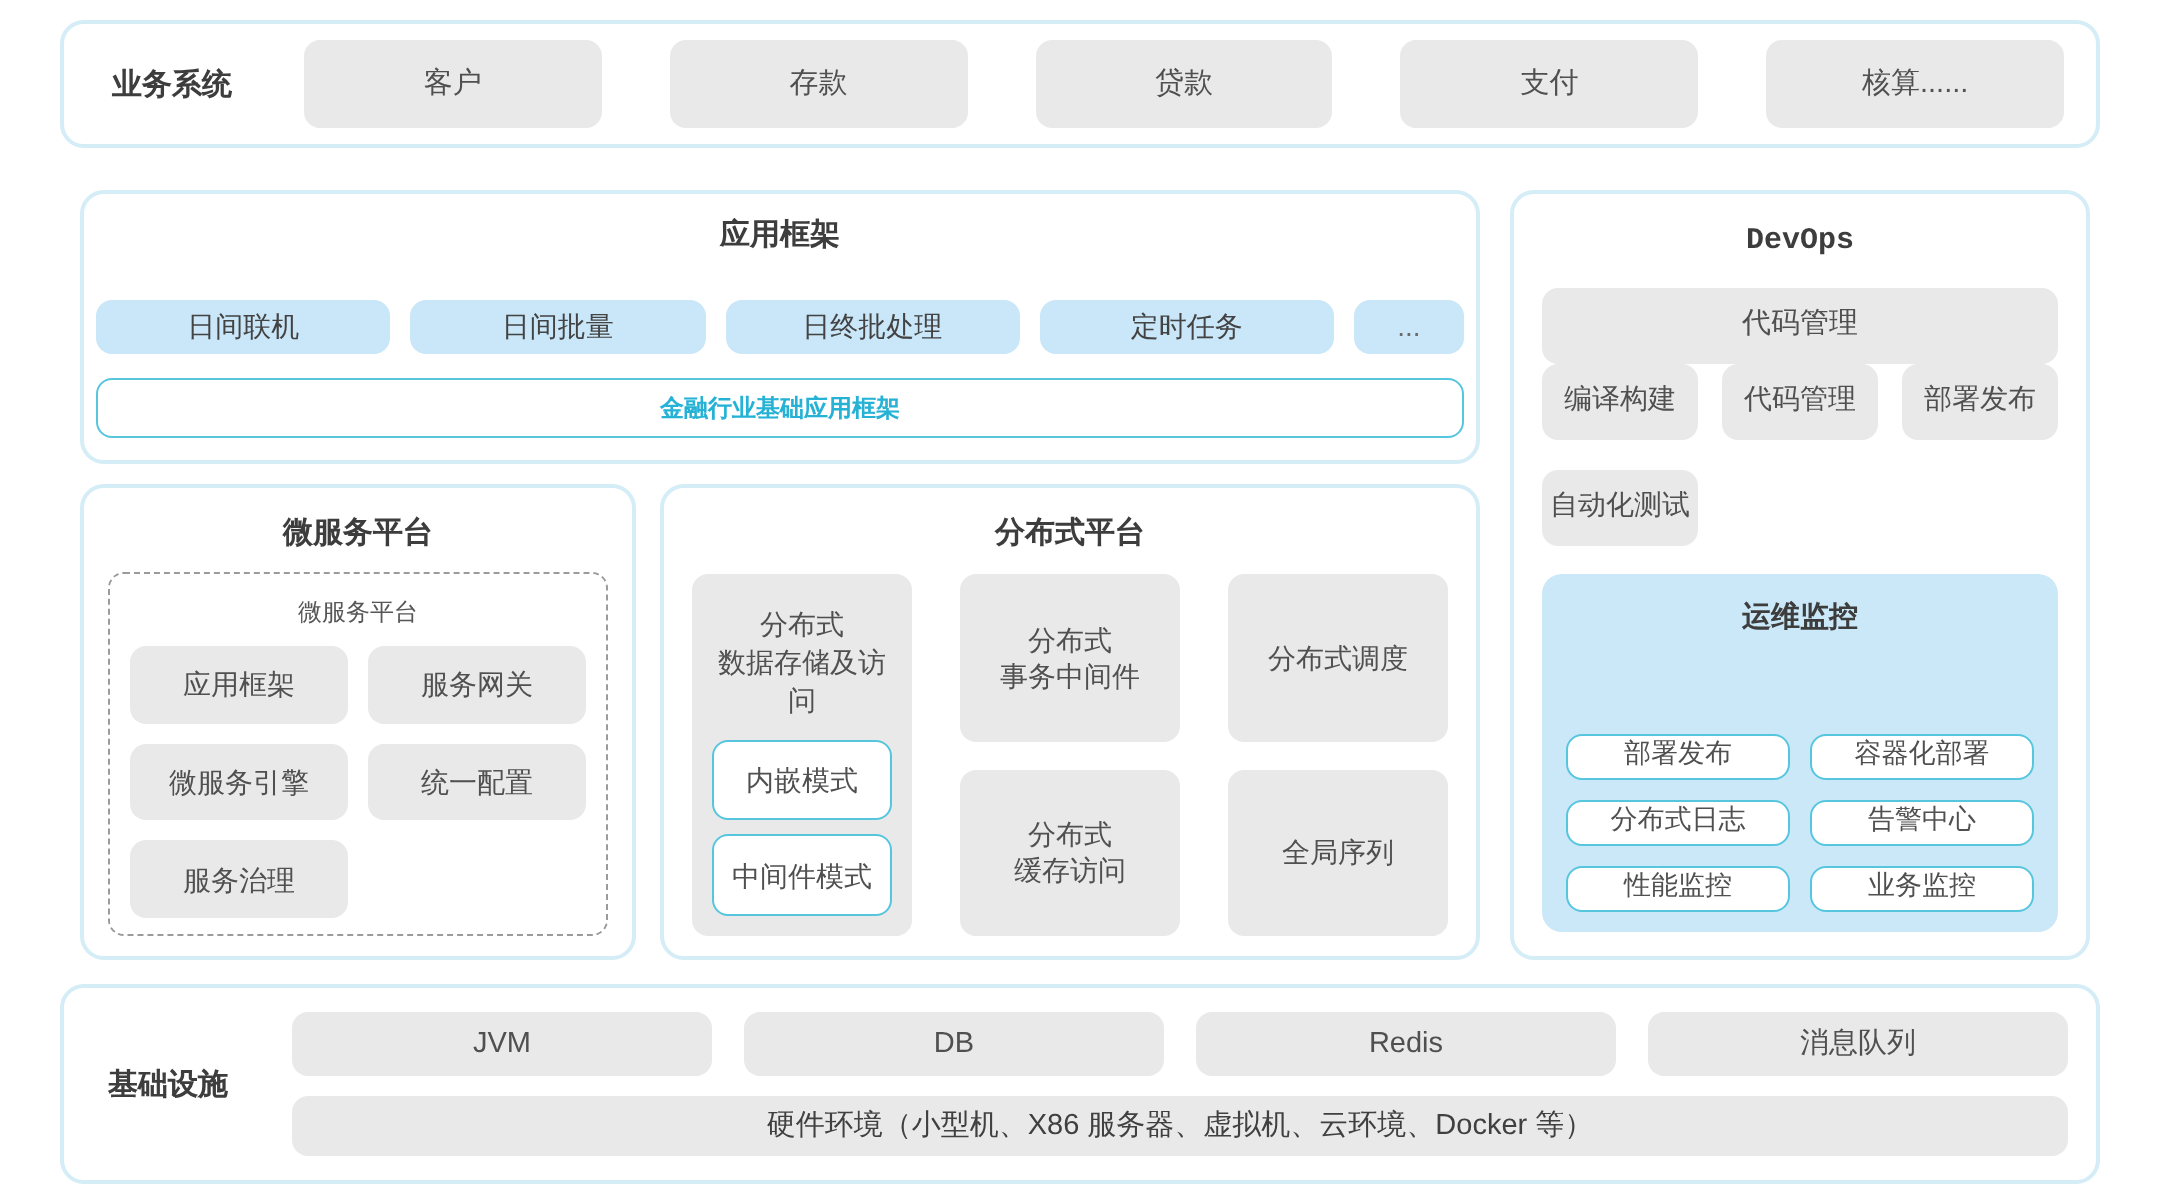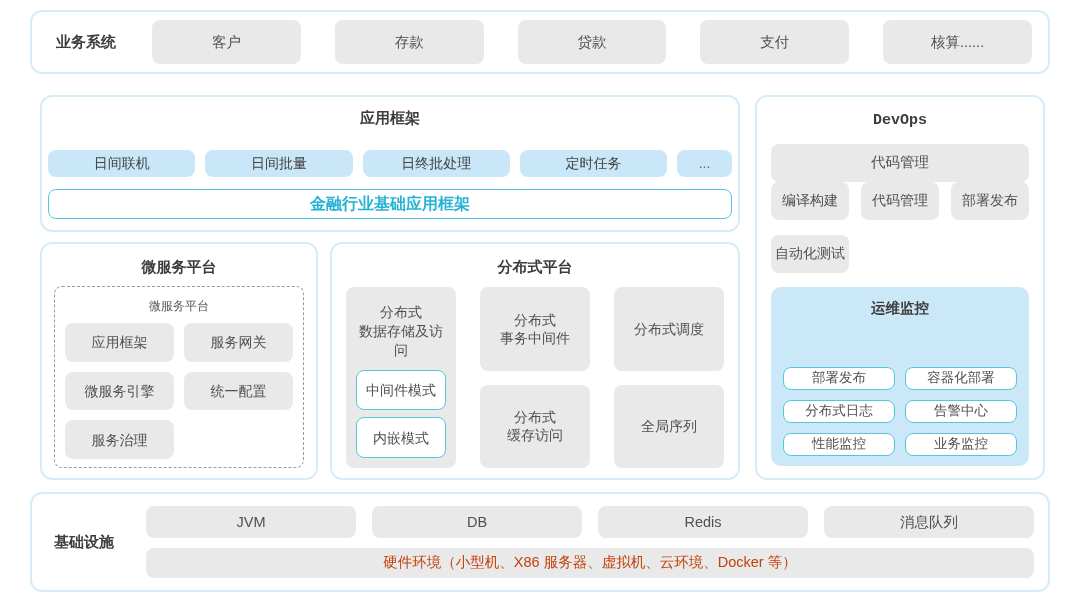--- a/index.html
+++ b/index.html
@@ -52,21 +52,21 @@
 
   
   .app-framework { height: 137px; padding: 11px 6px; display: flex; flex-direction: column; }
   .af-row { display: flex; gap: 10px; margin-top: 22px; height: 33px; }
   .af-row .chip { flex: 1; font-size: 14px; }
   .af-row .chip.more { flex: 0 0 55px; color: #6b6b6b; }
   .af-foundation {
     margin-top: 12px; height: 36px;
     border: 1.5px solid #56c6df; border-radius: 8px;
     display: flex; align-items: center; justify-content: center;
-    color: #25b2d5; font-weight: 600; font-size: 16px;
+    color: #25b2d5; font-weight: 600; font-size: 12px;
   }
 
   .bl-row { flex: 1; display: flex; gap: 12px; min-height: 0; justify-content: space-between; }
 
   
   .micro { width: 278px; flex: 0 0 278px; padding: 10px 12px; display: flex; flex-direction: column; }
   .micro .sec-title { margin: 3px 0 9px; }
   .dashed {
     flex: 1; border: 1px dashed #9b9b9b; border-radius: 8px;
     padding: 8px 10px; display: flex; flex-direction: column; min-height: 0;
@@ -108,21 +108,21 @@
   .ops-grid .chip { background: #fff; border: 1.5px solid #56c6df; font-size: 13.5px; }
 
   
   .infra { height: 100px; display: flex; align-items: center; padding: 12px 14px; gap: 12px; }
   .infra-right { flex: 1; height: 100%; display: flex; flex-direction: column; gap: 10px; justify-content: center; min-width: 0; }
   .infra-row { display: flex; gap: 16px; height: 36px; }
   .infra-row .chip { flex: 1; }
   .hw-bar {
     height: 34px; background: #e9e9e9; border-radius: 8px;
     display: flex; align-items: center; justify-content: center;
-    font-size: 14.5px; color: #c2410c;
+    font-size: 14.5px; color: #404040;
   }
 </style>
 </head>
 <body>
 
 <div class="canvas">
 
   <section class="box top-box">
     <div class="side-label">业务系统</div>
     <div class="top-items">
@@ -184,23 +184,23 @@
         </section>
 
         <section class="box dist">
           <div class="sec-title">分布式平台</div>
           <div class="dist-grid">
             <div class="storage-box">
               <div class="storage-label">分布式
 数据存储及访问</div>
               <div class="storage-modes">
 
+                  <div class="chip outline">内嵌模式</div>
+
                   <div class="chip outline">中间件模式</div>
-
-                  <div class="chip outline">内嵌模式</div>
                 </div>
             </div>
             <div class="dist-col">
 
                 <div class="chip">分布式
 事务中间件</div>
 
                 <div class="chip">分布式
 缓存访问</div>
               </div>

